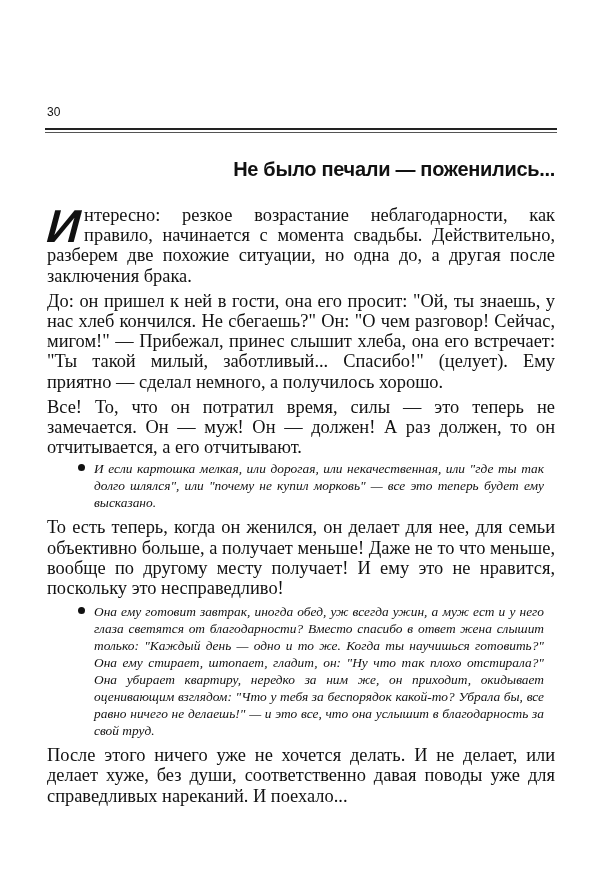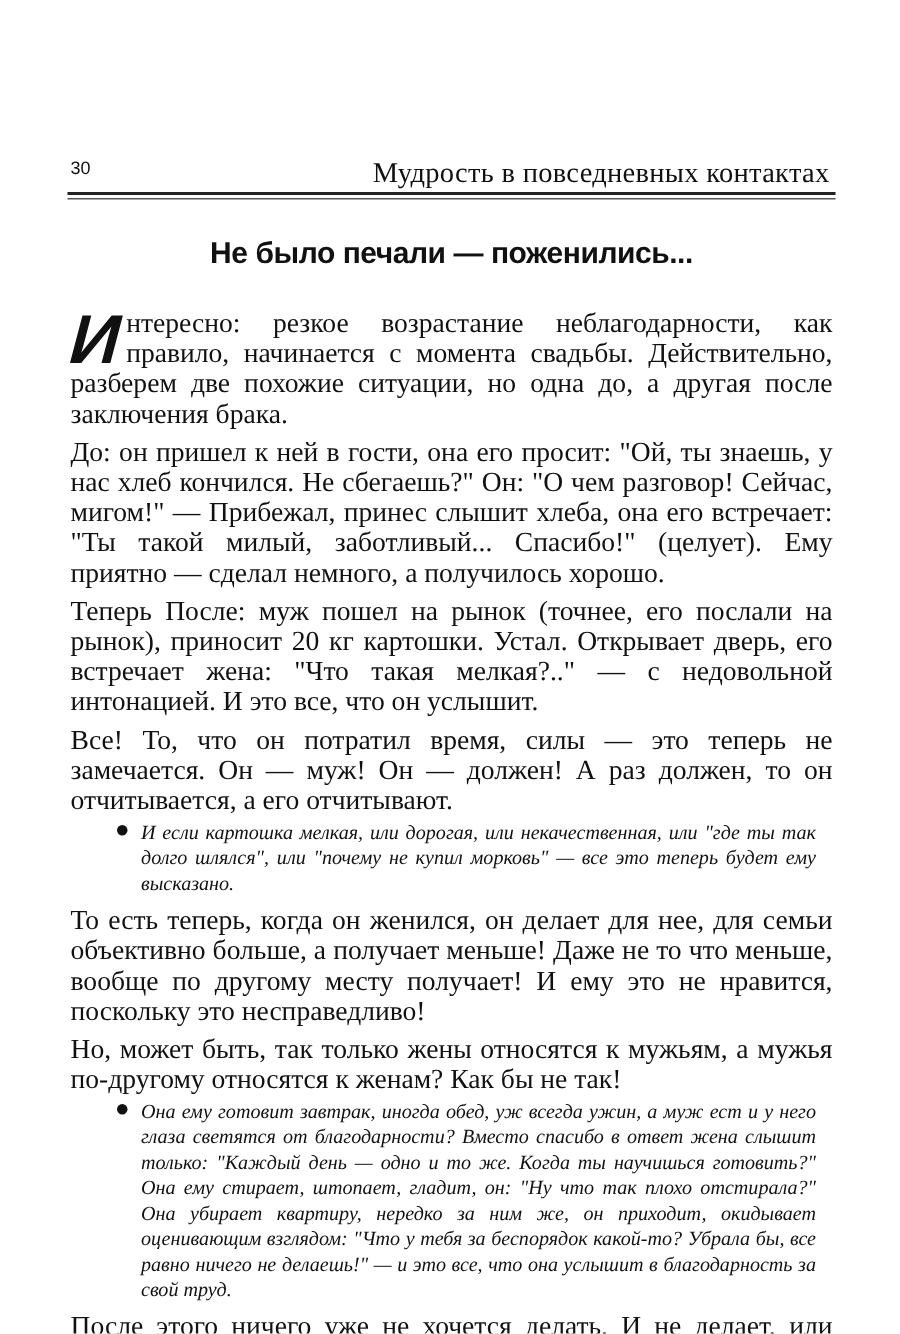--- a/index.html
+++ b/index.html
@@ -4,56 +4,53 @@
 <style>
   html, body { margin: 0; padding: 0; background: #ffffff; }
   body { width: 600px; height: 889px; position: relative; overflow: hidden; color: #111; }
   .page { position: absolute; left: 47px; top: 0; width: 508px; }
   .header { position: absolute; top: 105px; left: 0; width: 508px; height: 22px;
     font-family: "Liberation Serif", serif; font-size: 19px; }
   .pagenum { position: absolute; left: 0; top: 0; font-family: "Liberation Sans", sans-serif; font-size: 12px; }
   .running-title { position: absolute; right: 2px; top: 0; letter-spacing: 0.2px; }
   .rule { position: absolute; top: 128px; left: -2px; width: 512px; height: 5px;
     border-top: 2.5px solid #222; border-bottom: 1px solid #555; box-sizing: border-box; }
-  .chapter-title { position: absolute; top: 158px; left: 0; width: 508px; text-align: center;
+  .chapter-title { position: absolute; top: 158px; left: 0; width: 508px; text-align: right;
     font-family: "Liberation Sans", sans-serif; font-weight: bold; font-size: 20px; letter-spacing: -0.3px; }
   .body { position: absolute; top: 205px; left: 0; width: 508px;
     font-family: "Liberation Serif", serif; font-size: 18.4px; line-height: 20.2px; text-align: justify; }
   .body p { margin: 0 0 5px 0; }
   .dropcap { float: left; font-family: "Liberation Sans", sans-serif; font-weight: bold; font-style: italic;
     font-size: 46px; line-height: 38px; margin: 2px 4px 0 0; transform: skewX(-4deg); }
   .bullet { position: relative; margin: 2px 0 6px 47px; font-family: Liberation Serif, serif;
     font-style: italic; font-size: 13.4px; line-height: 17px; text-align: justify; width: 450px; }
   .bullet-dot { position: absolute; left: -16px; top: 4px; width: 7px; height: 7px; border-radius: 50%; background: #111; }
   b { font-weight: normal; }
 </style>
 </head>
 <body>
 
 <div class="page">
   <div class="header">
     <span class="pagenum">30</span>
-    <span class="running-title">Мудрость в повседневных контактах</span>
   </div>
   <div class="rule"></div>
 
   <div class="chapter-title">Не было печали — поженились...</div>
 
   <div class="body">
     <p>
       <span class="dropcap">И</span><span>нтересно: резкое возрастание неблагодарности, как правило, начинается с момента свадьбы. Действительно, разберем две похожие ситуации, но одна </span><b>до</b><span>, а другая </span><b>после</b><span> заключения брака.</span>
     </p>
     <p>До: он пришел к ней в гости, она его просит: "Ой, ты знаешь, у нас хлеб кончился. Не сбегаешь?" Он: "О чем разговор! Сейчас, мигом!" — Прибежал, принес слышит хлеба, она его встречает: "Ты такой милый, заботливый... Спасибо!" (целует). Ему приятно — сделал немного, а получилось хорошо.</p>
-    <p>Теперь После: муж пошел на рынок (точнее, его послали на рынок), приносит 20 кг картошки. Устал. Открывает дверь, его встречает жена: "Что такая мелкая?.." — с недовольной интонацией. И это все, что он услышит.</p>
     <p style="margin-bottom:3px">Все! То, что он потратил время, силы — это теперь не замечается. Он — муж! Он — должен! А раз должен, то он отчитывается, а его отчитывают.</p>
     <div class="bullet">
       <span class="bullet-dot"></span>
       <span>И если картошка мелкая, или дорогая, или некачественная, или "где ты так долго шлялся", или "почему не купил морковь" — все это теперь будет ему высказано.</span>
     </div>
     <p>То есть теперь, когда он женился, он делает для нее, для семьи объективно больше, а получает меньше! Даже не то что меньше, вообще по другому месту получает! И ему это не нравится, поскольку это несправедливо!</p>
-    <p style="margin-bottom:3px">Но, может быть, так только жены относятся к мужьям, а мужья по-другому относятся к женам? Как бы не так!</p>
     <div class="bullet">
       <span class="bullet-dot"></span>
       <span>Она ему готовит завтрак, иногда обед, уж всегда ужин, а муж ест и у него глаза светятся от благодарности? Вместо спасибо в ответ жена слышит только: "Каждый день — одно и то же. Когда ты научишься готовить?" Она ему стирает, штопает, гладит, он: "Ну что так плохо отстирала?" Она убирает квартиру, нередко за ним же, он приходит, окидывает оценивающим взглядом: "Что у тебя за беспорядок какой-то? Убрала бы, все равно ничего не делаешь!" — и это все, что она услышит в благодарность за свой труд.</span>
     </div>
     <p>После этого ничего уже не хочется делать. И не делает, или делает хуже, без души, соответственно давая поводы уже для справедливых нареканий. И поехало...</p>
   </div>
 </div>
 
 </body></html>

